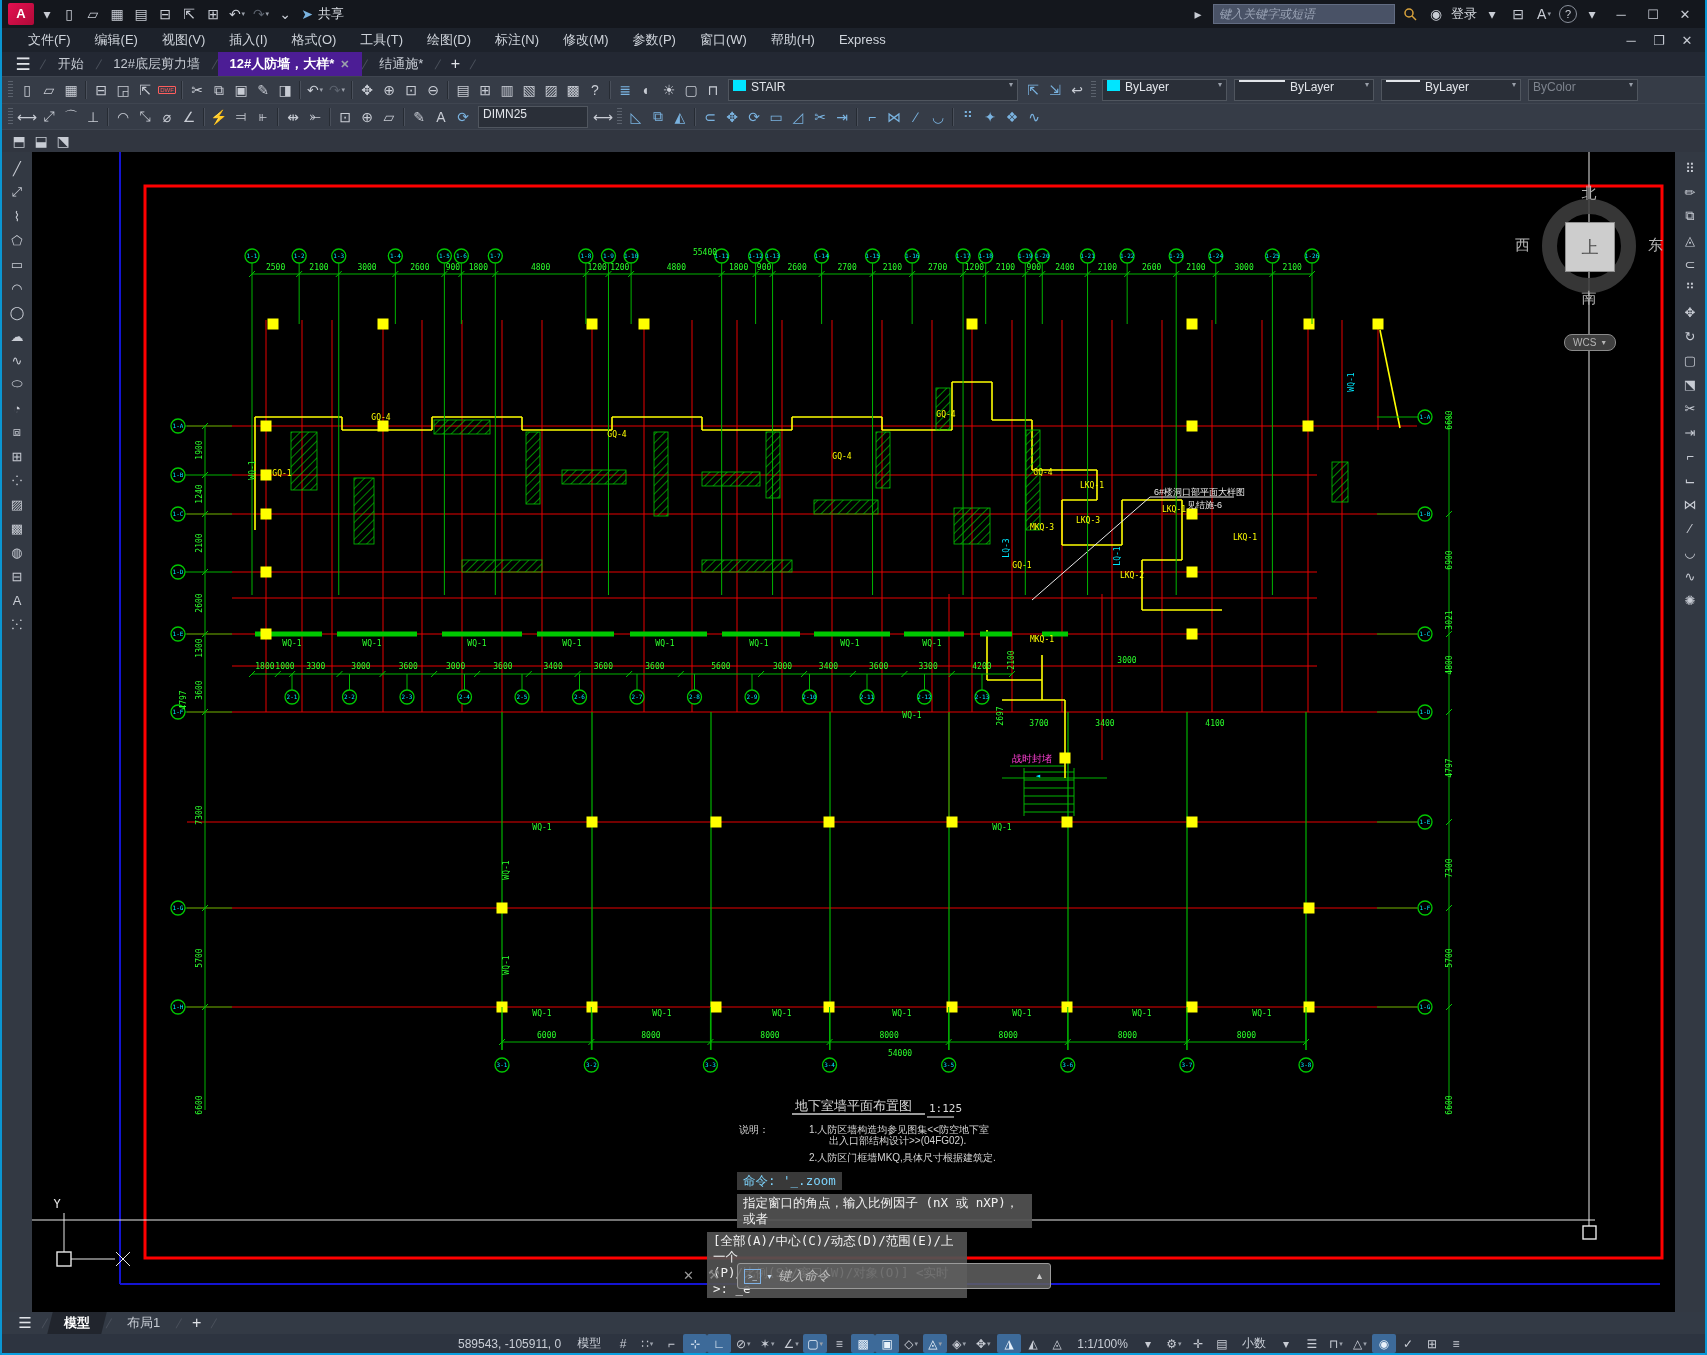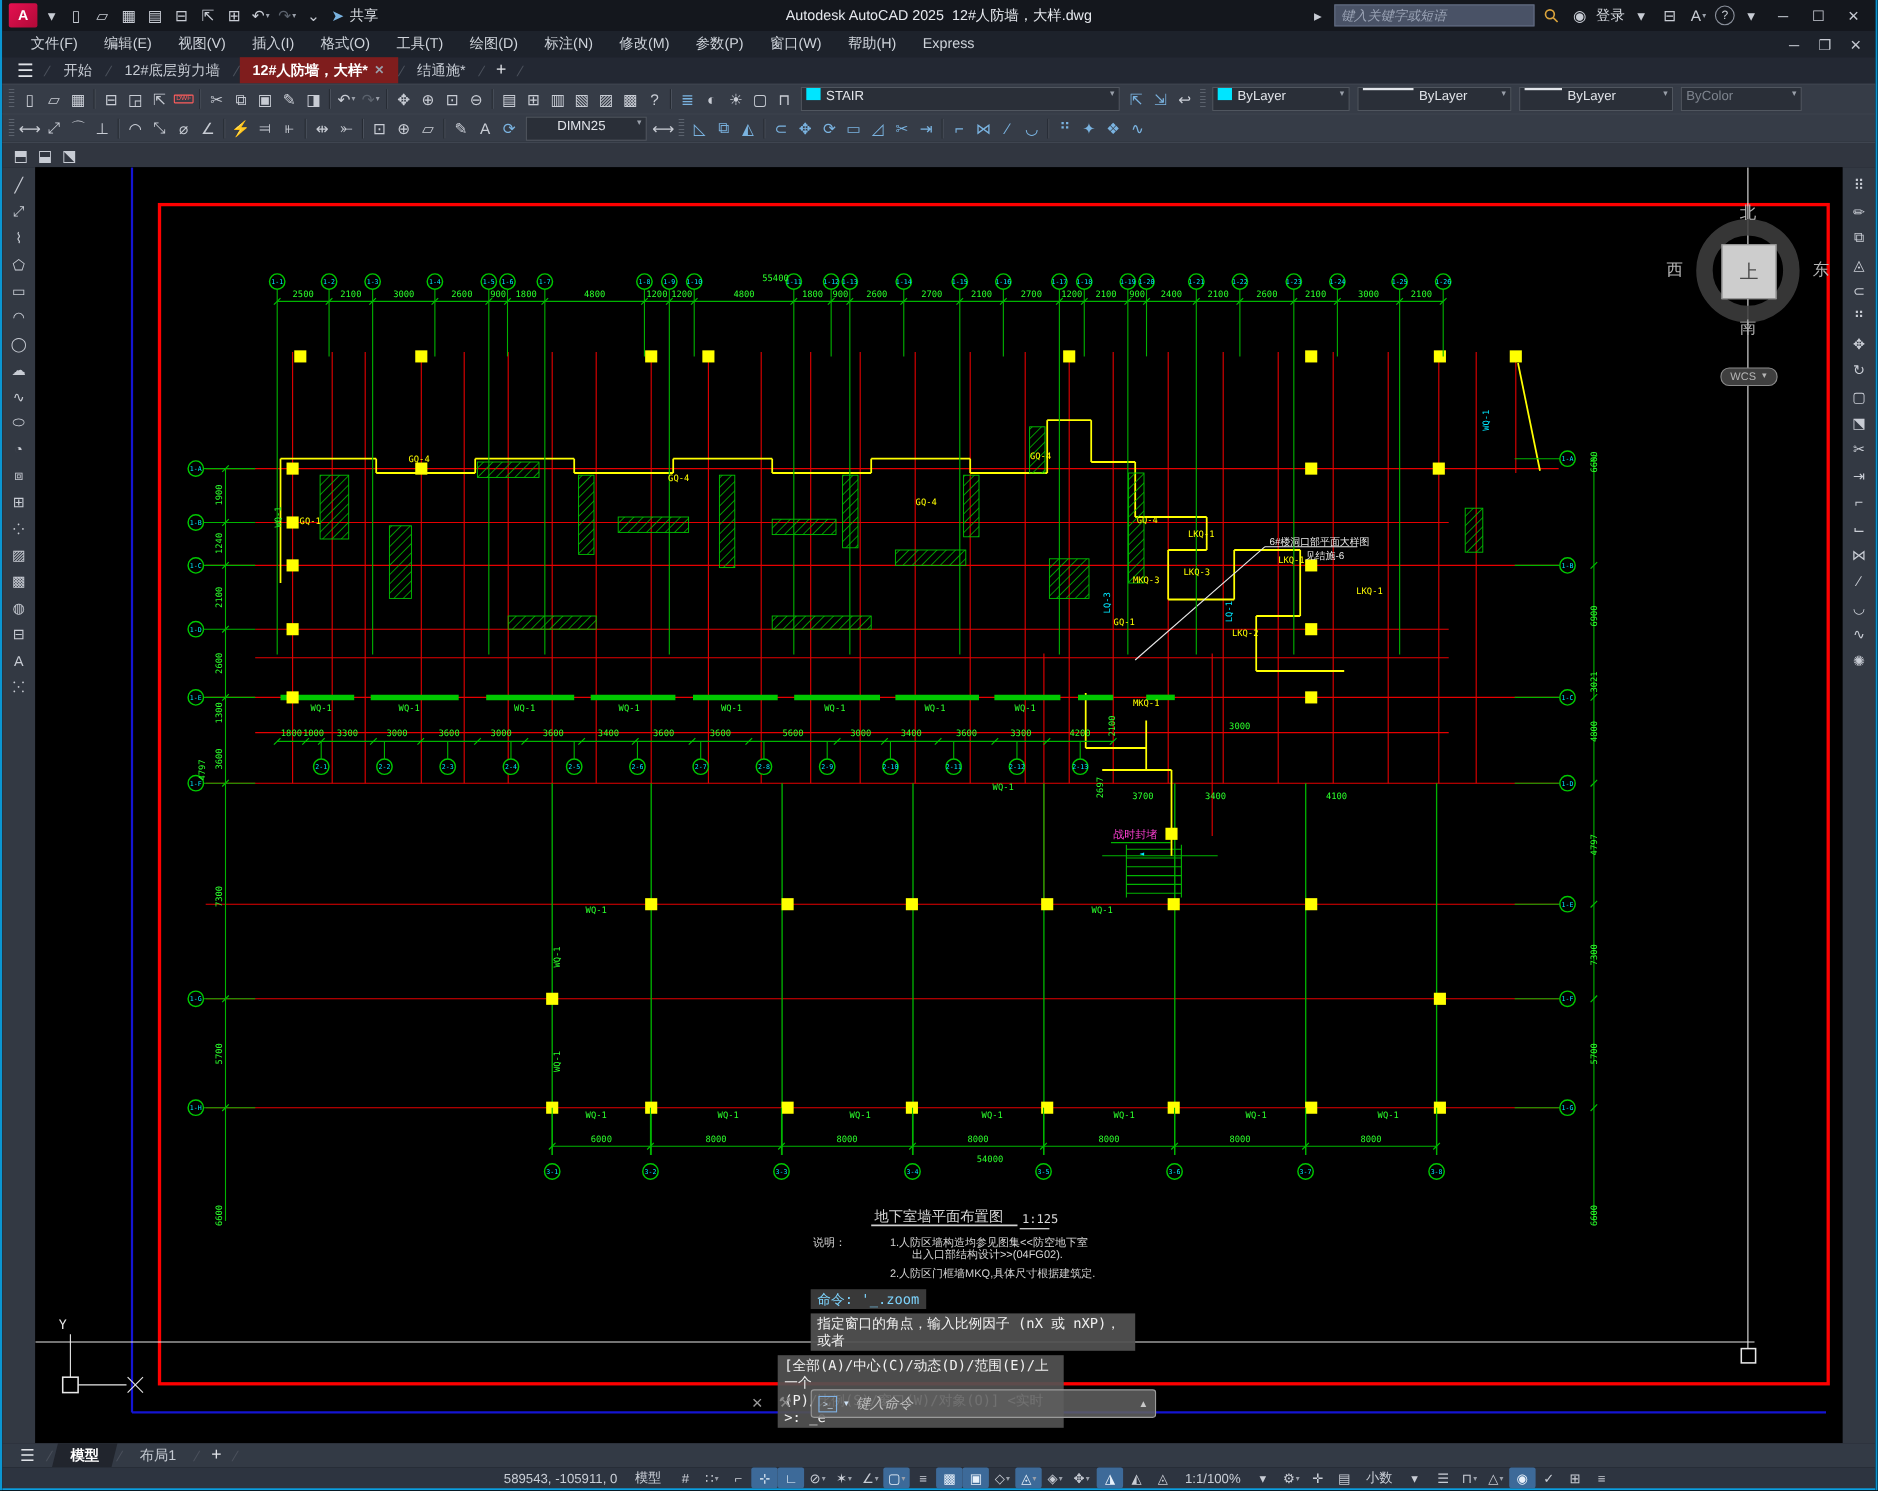--- a/index.html
+++ b/index.html
@@ -25,21 +25,21 @@
   .winbtn{width:28px;height:22px;display:inline-flex;align-items:center;justify-content:center;
           color:#c6cad2;font-size:13px;}
   
   .menubar{top:28px;height:24px;background:#1d222b;color:#cfd4db;font-size:13px;padding-left:14px;}
   .menu-item{padding:0 12px;line-height:24px;}
   .docctl{margin-left:auto;display:flex;margin-right:4px;}
   
   .tabrow{top:52px;height:24px;background:#232833;color:#c6cbd3;font-size:13px;padding-left:4px;}
   .hamb{font-size:17px;color:#e0e3e8;width:34px;text-align:center;}
   .ftab{display:flex;align-items:center;gap:6px;padding:0 12px;height:24px;line-height:24px;}
-  .ftab.active{background:#7f1d1d;color:#ffffff;font-weight:bold;}
+  .ftab.active{background:#4c1d95;color:#ffffff;font-weight:bold;}
   .ftab .x{color:#9aa0ab;font-size:11px;}
   .slash{color:#4b515c;transform:skewX(-18deg);padding:0 1px;}
   .plus{color:#e0e3e8;font-size:16px;padding:0 10px;}
   
   .tb{background:#363c47;border-top:1px solid #3f4550;color:#c8ccd4;}
   .tb1{top:76px;height:27px;padding-left:4px;gap:1px;}
   .tb2{top:103px;height:26px;padding-left:4px;gap:1px;}
   .tb3{top:129px;height:23px;padding-left:6px;gap:3px;background:#313640;}
   .sep{width:1px;height:18px;background:#262b33;border-right:1px solid #4a505b;margin:0 3px;}
   .grip{width:5px;height:18px;margin:0 2px;background:repeating-linear-gradient(#5b626d 0 1px,transparent 1px 3px);}
@@ -107,23 +107,20 @@
         <span class="icon">▤</span>
         <span class="icon">⊟</span>
         <span class="icon">⇱</span>
         <span class="icon">⊞</span>
         <span class="icon">↶<span class="dd">▾</span></span>
         <span class="icon dim">↷<span class="dd">▾</span></span>
         <span class="icon">⌄</span>
       </div>
     <span class="icon blue">➤</span>
     <span>共享</span>
-    <div class="ttl-center">
-      <span>Autodesk AutoCAD 2025</span>&nbsp;&nbsp;<span>12#人防墙，大样.dwg</span>
-    </div>
     <div class="ttl-right">
       <span class="icon dd">▸</span>
       <div class="searchbox">
           <span>键入关键字或短语</span>
         </div>
       <span class="icon" style="color:#d9a33c;">
         <svg width="14" height="14" viewBox="0 0 14 14">
             <circle cx="6" cy="6" r="4" fill="none" stroke="#d9a33c" stroke-width="1.5"></circle>
             <line x1="9" y1="9" x2="13" y2="13" stroke="#d9a33c" stroke-width="1.5"></line>
           </svg>
@@ -285,21 +282,21 @@
         <span class="icon">⤜</span>
         <span class="sep"></span>
         <span class="icon">⊡</span>
         <span class="icon">⊕</span>
         <span class="icon">▱</span>
         <span class="sep"></span>
         <span class="icon">✎</span>
         <span class="icon">A</span>
         <span class="icon blue">⟳</span>
       </div>
-    <div class="combo" style="width:100px;">
+    <div class="combo" style="width:100px;flex-direction:column;">
       <span class="cv" style="text-align:center;">DIMN25</span>
       <span class="car">▾</span>
     </div>
     <span class="icon">⟷</span>
     <span class="grip"></span>
     <div id="tb2mod" style="display:flex;align-items:center;">
         <span class="icon blue">◺</span>
         <span class="icon blue">⧉</span>
         <span class="icon blue">◭</span>
         <span class="sep"></span>

